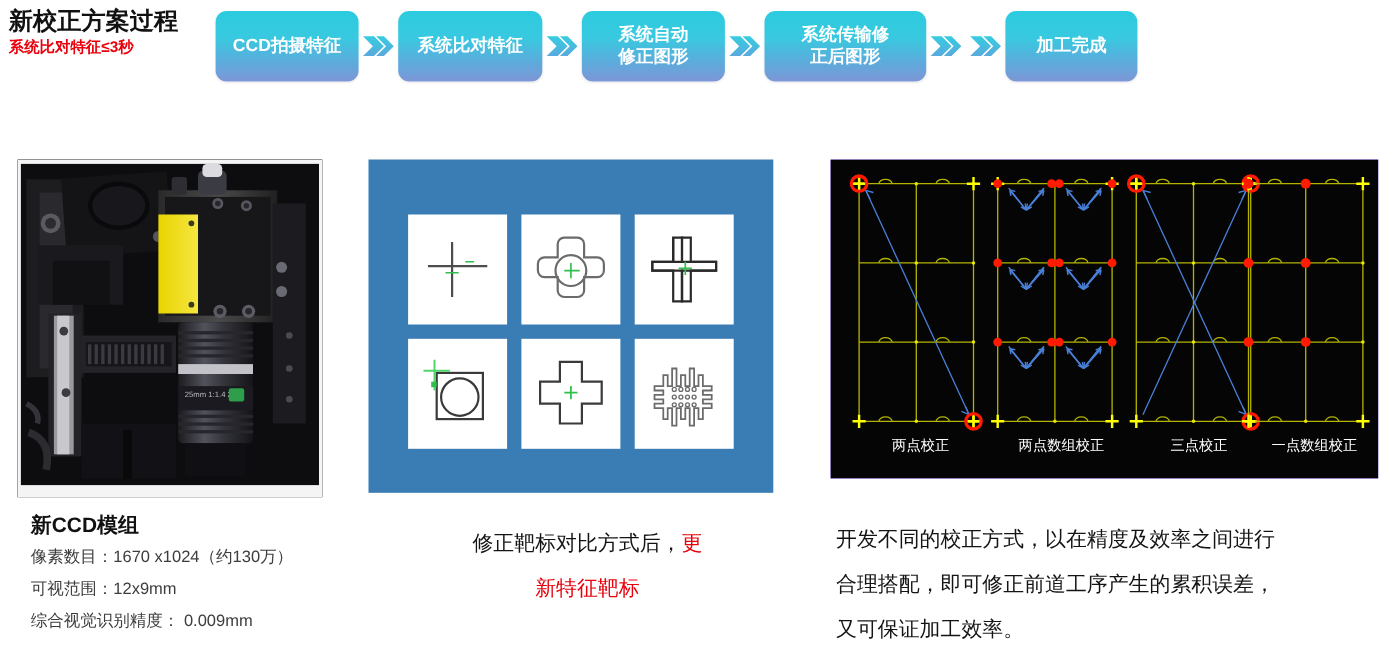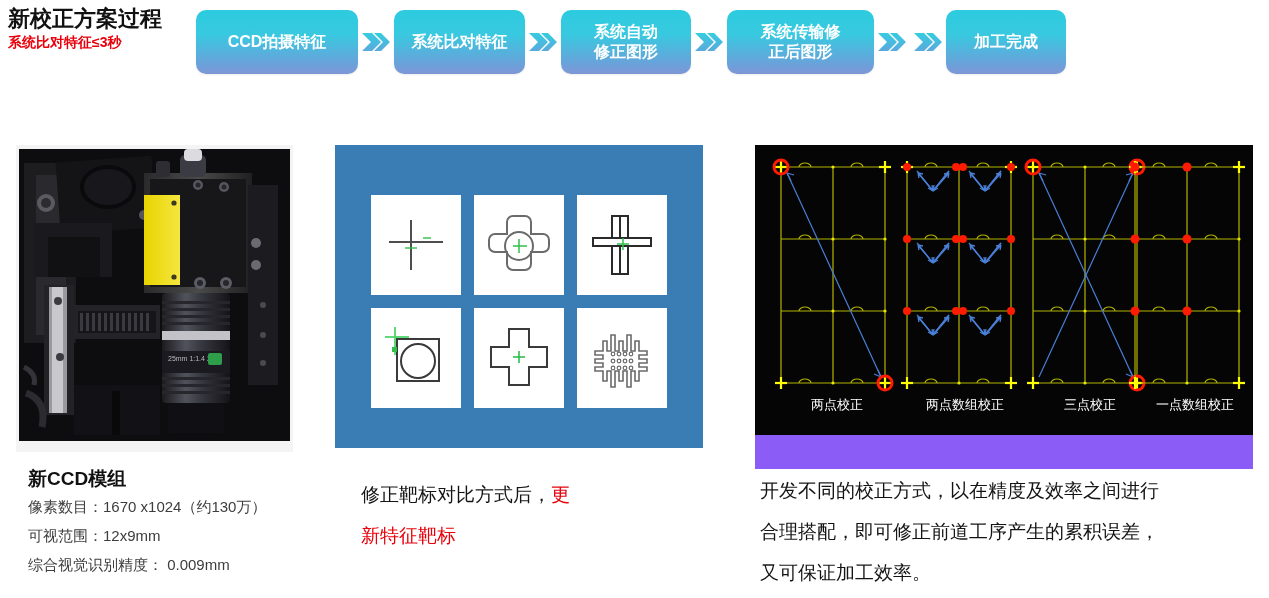--- a/index.html
+++ b/index.html
@@ -21,21 +21,21 @@
   #flow{position:absolute;left:196px;top:10px;height:64px;display:flex;align-items:center;}
   .flow-box{
     height:64px;border-radius:10px;
     background:linear-gradient(180deg,#2ccbdf 0%,#38c9e0 38%,#62a7db 78%,#7e96d6 100%);
     color:#ffffff;font-size:16px;font-weight:bold;
     display:flex;align-items:center;justify-content:center;text-align:center;
     line-height:20px;
     box-shadow:0 1px 2px rgba(0,0,0,.08);
     padding:0 6px;box-sizing:border-box;
   }
-  .flow-box.w1{width:162px;}
+  .flow-box.w1{width:130px;}
   .flow-box.w2{width:131px;}
   .flow-box.w3{width:130px;}
   .flow-box.w4{width:147px;justify-content:center;}
   .flow-box.w5{width:120px;}
   .flow-box.w6{width:120px;}
   .flow-arrow{width:36px;height:26px;display:flex;align-items:center;justify-content:center;flex:0 0 auto;}
   .flow-arrow svg{display:block;}
 
   
   #panels{position:absolute;left:0;top:145px;width:1269px;height:310px;}
@@ -45,29 +45,29 @@
 
   
   #target-panel{position:absolute;left:335px;top:0;width:368px;height:303px;background:#3a7cb4;}
   #target-grid{position:absolute;left:36px;top:50px;width:296px;height:213px;
     display:grid;grid-template-columns:repeat(3,90px);grid-template-rows:repeat(2,100px);
     gap:13px 13px;}
   .target-cell{background:#ffffff;display:flex;align-items:center;justify-content:center;}
   .target-cell svg{display:block;}
 
   
-  #cal-panel{position:absolute;left:755px;top:0;width:498px;height:324px;background:#8b5cf6;}
+  #cal-panel{position:absolute;left:755px;top:0;width:498px;height:290px;background:#8b5cf6;}
   #cal-panel svg{display:block;}
 
   
   #cap-left{position:absolute;left:12px;top:466px;width:310px;margin-left:16px;}
   #cap-left .cap-h{font-size:19px;font-weight:bold;color:#111;line-height:26px;}
   #cap-left .cap-l{font-size:15px;color:#3d3d3d;line-height:29px;white-space:nowrap;}
 
-  #cap-mid{position:absolute;left:361px;top:474px;width:380px;}
+  #cap-mid{position:absolute;left:344px;top:474px;width:380px;text-align:center;}
   #cap-mid .line{font-size:19px;color:#141414;line-height:41px;}
   #cap-mid .red{color:#e8000b;}
 
   #cap-right{position:absolute;left:760px;top:470px;width:500px;}
   #cap-right .line{font-size:19px;color:#141414;line-height:41px;}
 </style>
 </head>
 <body>
 
 <div id="header">

